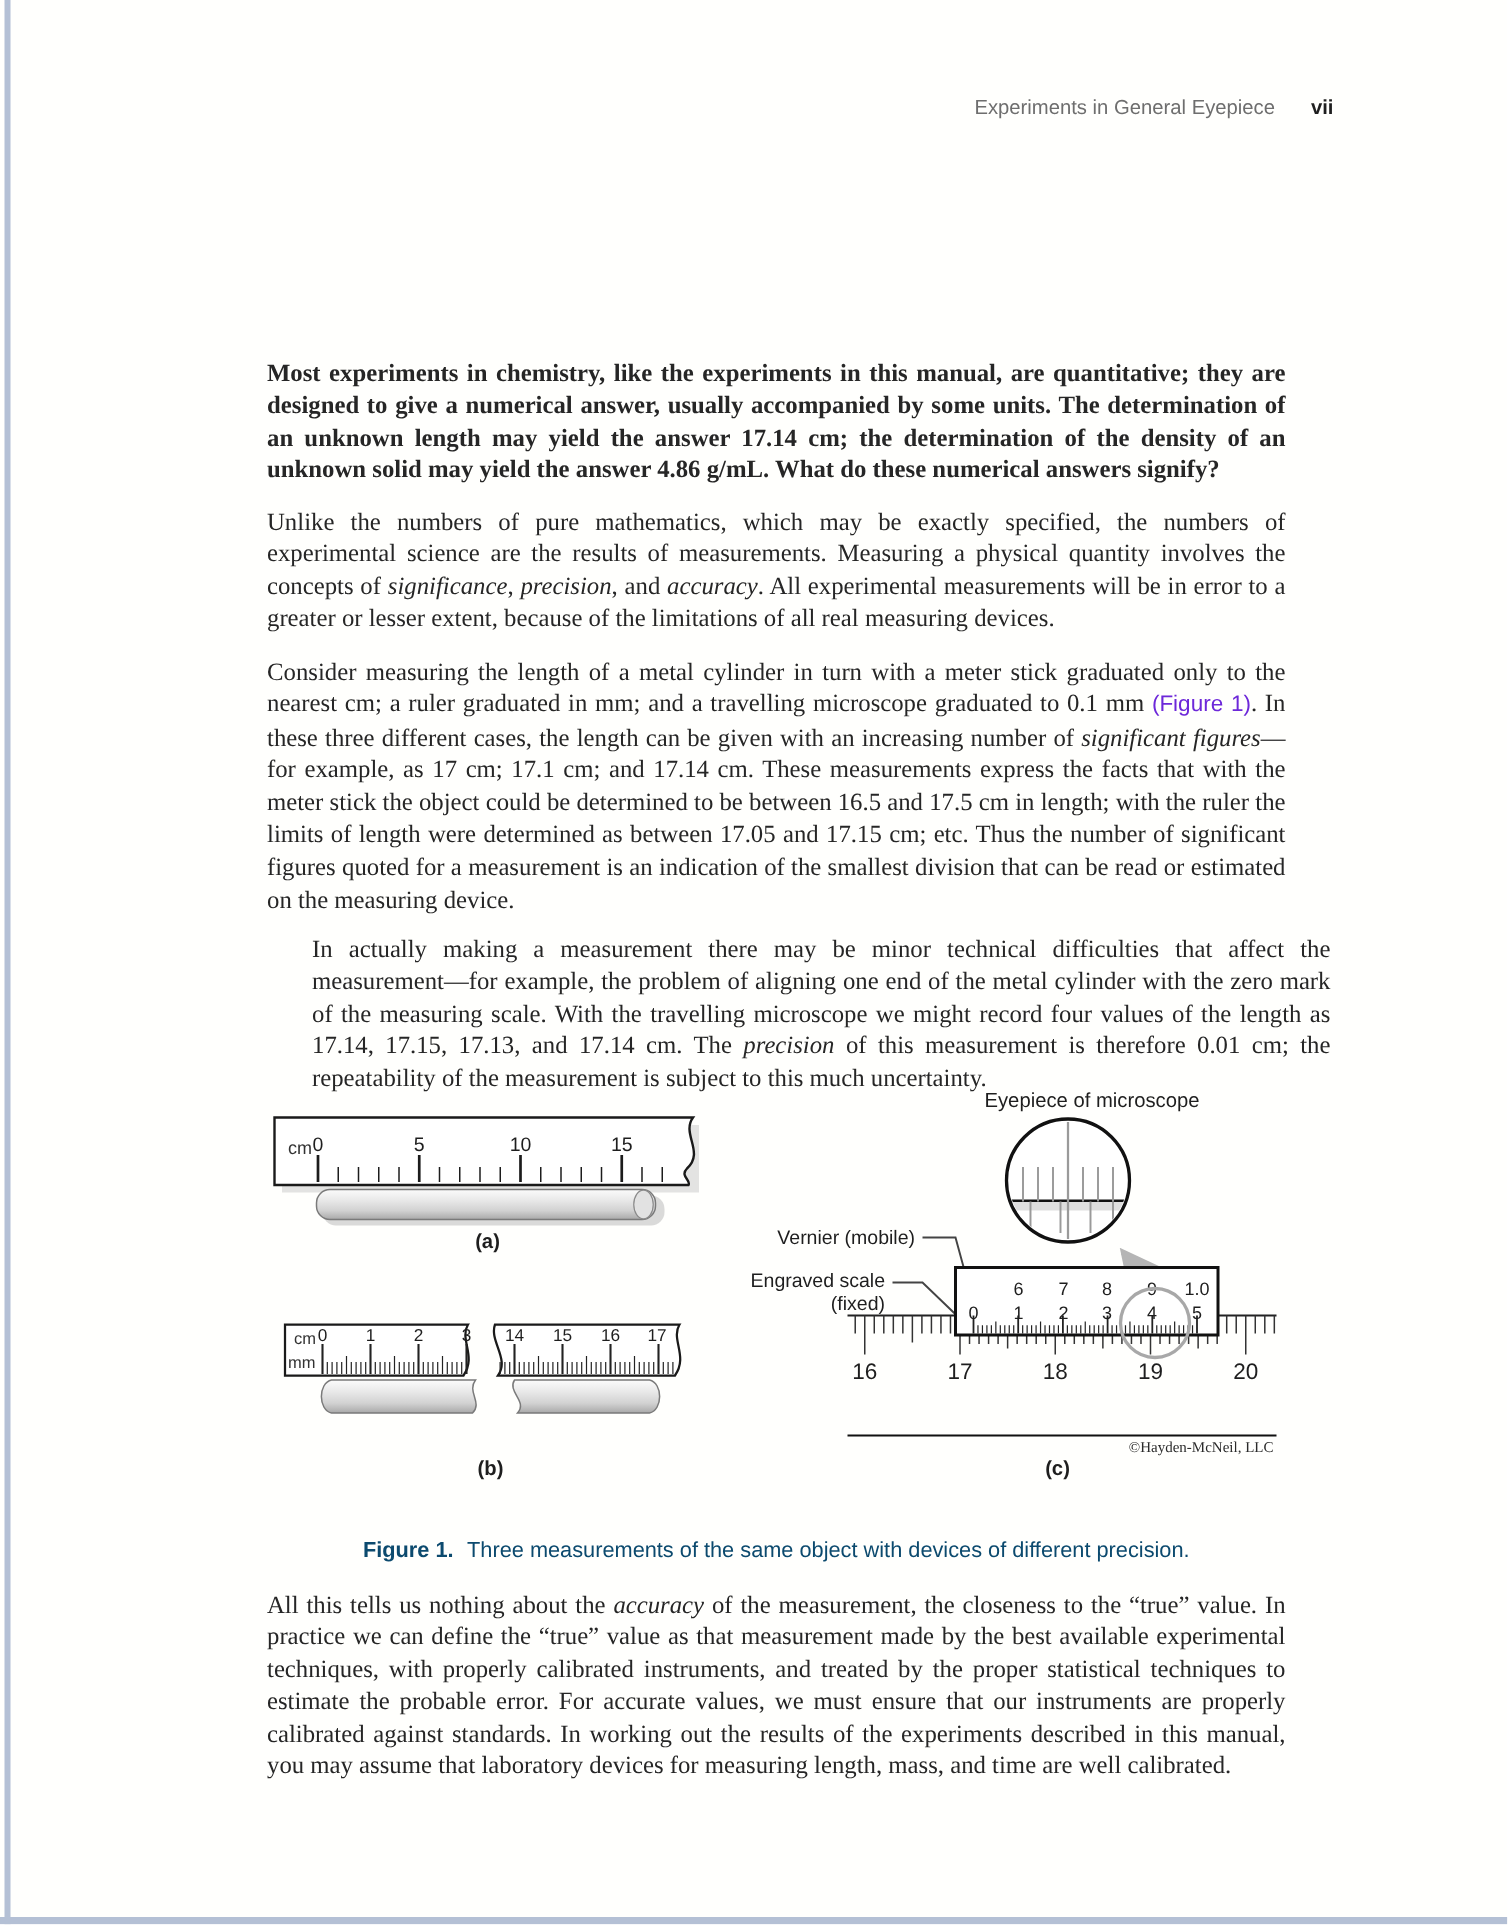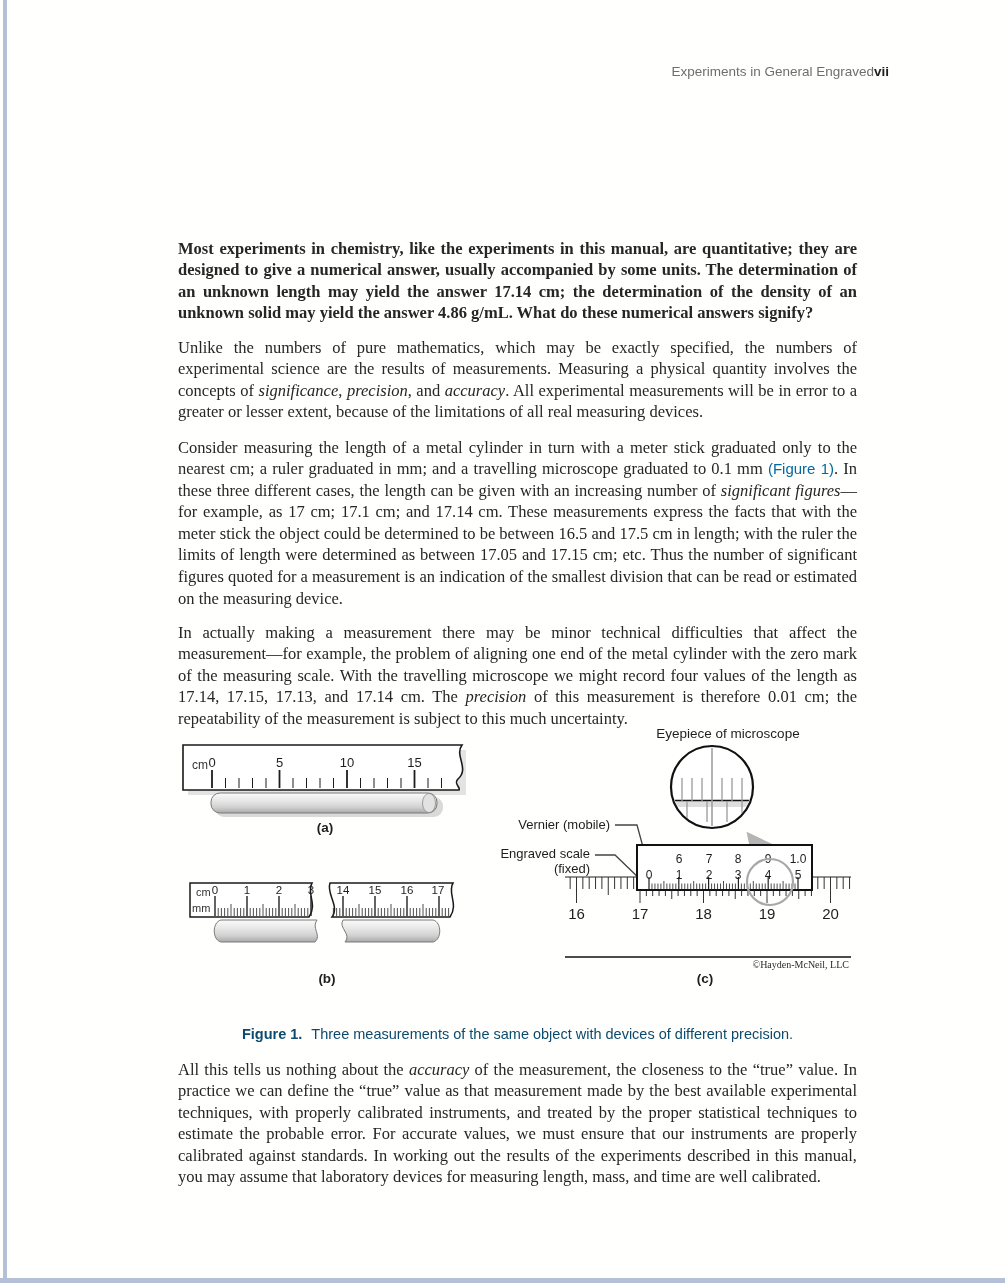--- a/index.html
+++ b/index.html
@@ -9,59 +9,59 @@
     font-family:"Liberation Serif", serif;
   }
   .edge-left  { position:absolute; left:3px; top:0; width:4px; height:100%; background:#b4c0d5; }
   .edge-bottom{ position:absolute; left:0; bottom:0; width:100%; height:5px; background:#b4c0d5; }
 
   .header {
     position:absolute; top:64px; right:116px;
     font-family:"Liberation Sans", sans-serif;
     font-size:13.5px; color:#6e6e6e; white-space:nowrap;
   }
-  .header .pagenum { color:#1f1f1f; font-weight:bold; }
+  .header .pagenum { color:#1f1f1f; font-weight:bold; margin-left:24px; }
 
   .title {
     position:absolute; left:177px; top:162px;
     font-family:"Liberation Sans", sans-serif;
     font-weight:bold; font-size:29px; letter-spacing:-0.4px; color:#141414;
   }
 
   .para {
     position:absolute; left:178px; width:679px;
     text-align:justify; font-size:16.5px; line-height:21.6px; color:#262626;
   }
   #para-1 { top:221px;font-weight:bold; }
   #para-2 { top:320px; }
   #para-3 { top:420px; }
-  #para-4 { top:605px; }
+  #para-4 { top:605px;margin-left:30px; }
   #para-5 { top:1042px; }
 
   .run-i   { font-style:italic; }
-  .run-ref { font-family:"Liberation Sans", sans-serif; color:#0369a1; font-size:15px; }
+  .run-ref { font-family:"Liberation Sans", sans-serif; color:#6d28d9; font-size:15px; }
 
   .figure-svg { position:absolute; left:165px; top:722px; }
 
   .caption {
     position:absolute; left:178px; top:1026px; width:679px;
     text-align:center; font-family:"Liberation Sans", sans-serif;
     font-size:14.5px; color:#0c4a6e;
   }
   .caption .cap-label { font-weight:bold; margin-right:9px; }
 </style>
 </head>
 <body>
 
 <div class="page">
   <div class="edge-left"></div>
   <div class="edge-bottom"></div>
 
   <div class="header">
-    <span>Experiments in General Engraved</span><span class="pagenum">vii</span>
+    <span>Experiments in General Eyepiece</span><span class="pagenum">vii</span>
   </div>
 
 
   <p class="para" id="para-1"><span>Most experiments in chemistry, like the experiments in this manual, are quantitative; they are designed to give a numerical answer, usually accompanied by some units. The determination of an unknown length may yield the answer 17.14 cm; the determination of the density of an unknown solid may yield the answer 4.86 g/mL. What do these numerical answers signify?</span></p>
   <p class="para" id="para-2"><span>Unlike the numbers of pure mathematics, which may be exactly specified, the numbers of experimental science are the results of measurements. Measuring a physical quantity involves the concepts of </span><span class="run-i">significance</span><span>, </span><span class="run-i">precision</span><span>, and </span><span class="run-i">accuracy</span><span>. All experimental measurements will be in error to a greater or lesser extent, because of the limitations of all real measuring devices.</span></p>
   <p class="para" id="para-3"><span>Consider measuring the length of a metal cylinder in turn with a meter stick graduated only to the nearest cm; a ruler graduated in mm; and a travelling microscope graduated to 0.1 mm </span><span class="run-ref">(Figure 1)</span><span>. In these three different cases, the length can be given with an increasing number of </span><span class="run-i">significant figures</span><span>—for example, as 17 cm; 17.1 cm; and 17.14 cm. These measurements express the facts that with the meter stick the object could be determined to be between 16.5 and 17.5 cm in length; with the ruler the limits of length were determined as between 17.05 and 17.15 cm; etc. Thus the number of significant figures quoted for a measurement is an indication of the smallest division that can be read or estimated on the measuring device.</span></p>
   <p class="para" id="para-4"><span>In actually making a measurement there may be minor technical difficulties that affect the measurement—for example, the problem of aligning one end of the metal cylinder with the zero mark of the measuring scale. With the travelling microscope we might record four values of the length as 17.14, 17.15, 17.13, and 17.14 cm. The </span><span class="run-i">precision</span><span> of this measurement is therefore 0.01 cm; the repeatability of the measurement is subject to this much uncertainty.</span></p>
   <p class="para" id="para-5"><span>All this tells us nothing about the </span><span class="run-i">accuracy</span><span> of the measurement, the closeness to the “true” value. In practice we can define the “true” value as that measurement made by the best available experimental techniques, with properly calibrated instruments, and treated by the proper statistical techniques to estimate the probable error. For accurate values, we must ensure that our instruments are properly calibrated against standards. In working out the results of the experiments described in this manual, you may assume that laboratory devices for measuring length, mass, and time are well calibrated.</span></p>
 
   <svg id="figure-svg" class="figure-svg" width="700" height="272" viewBox="0 0 700 272">

